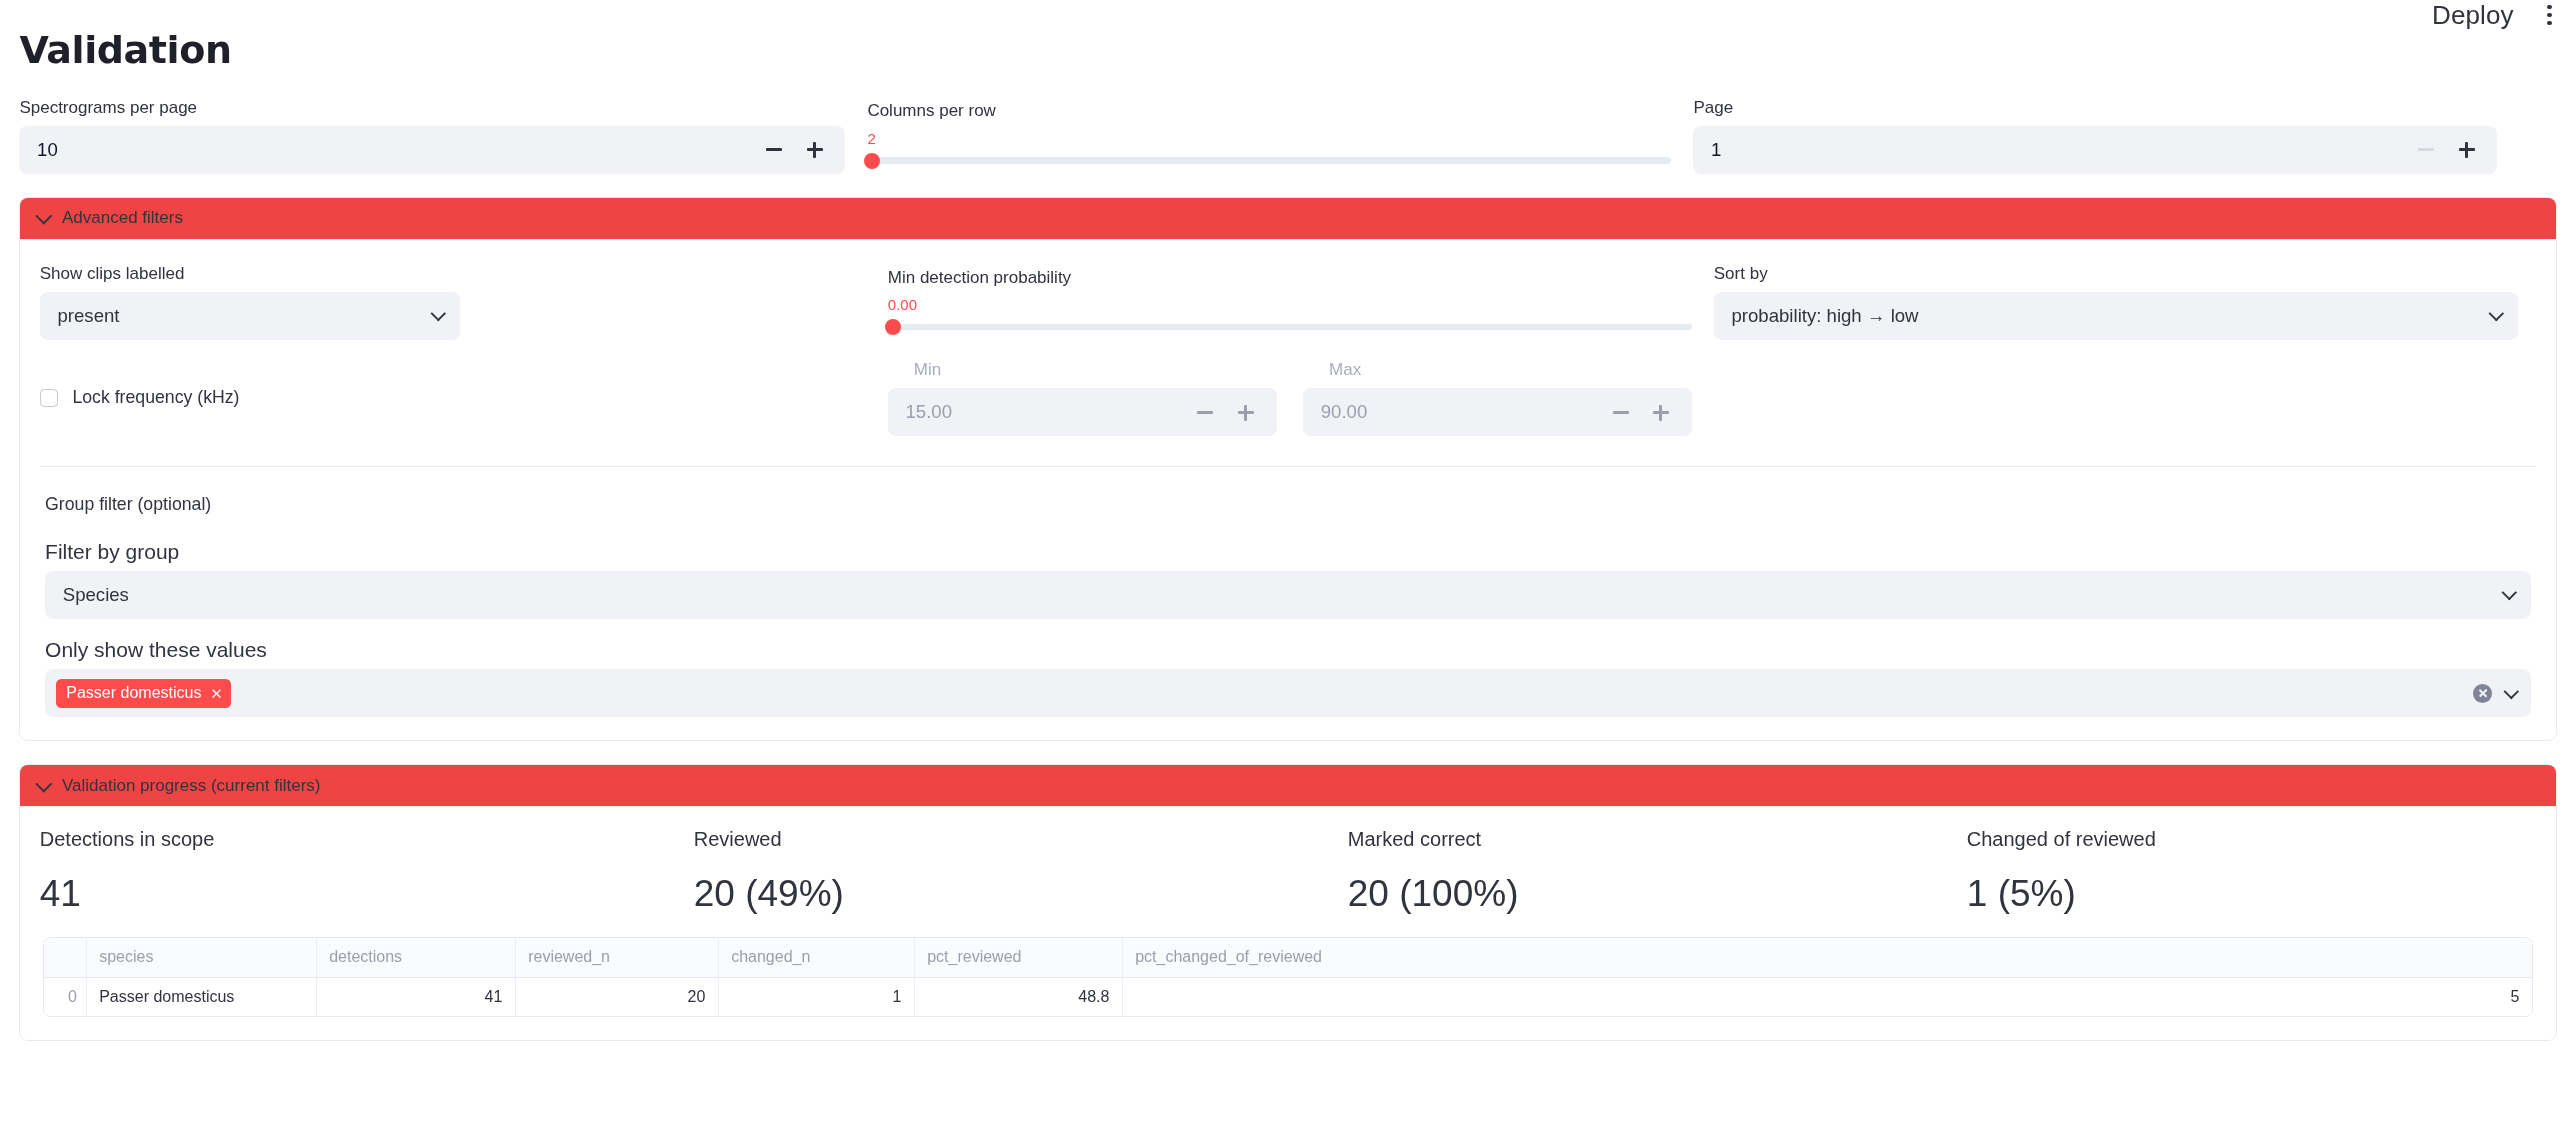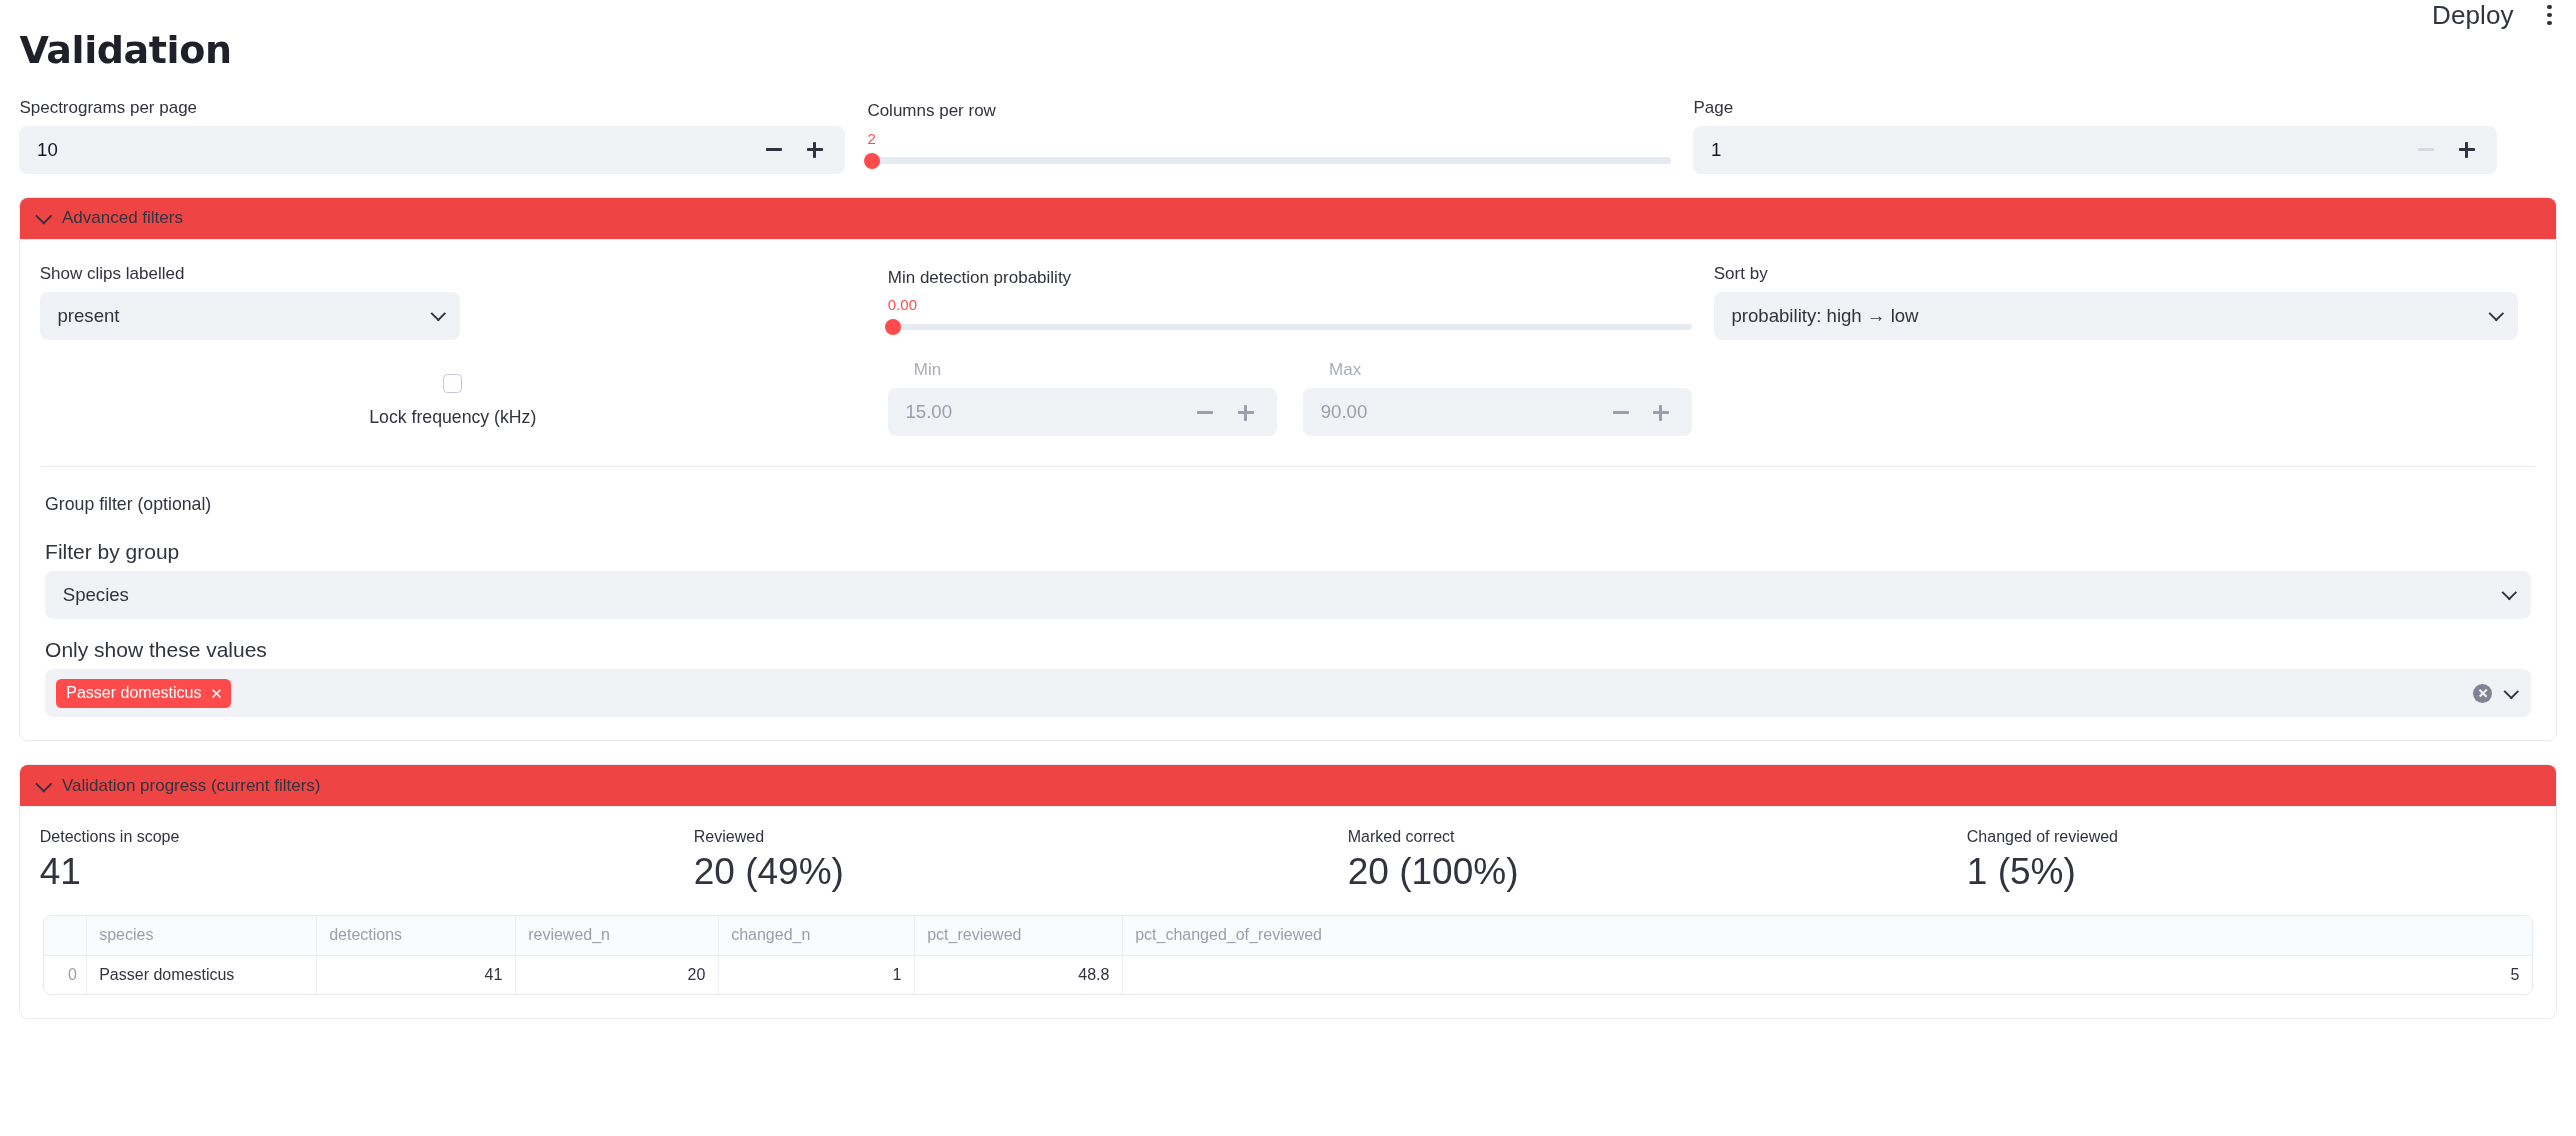--- a/index.html
+++ b/index.html
@@ -98,21 +98,21 @@
     height: 48px; background: #f0f2f6; border-radius: 8px;
     display: flex; align-items: center; padding: 0 16px 0 17.7px; cursor: pointer;
   }
   .select .sel-val { flex: 1; font-size: 18.6px; color: #31333f; }
   .sel-chev {
     width: 10.6px; height: 10.6px; border-right: 2.3px solid #31333f; border-bottom: 2.3px solid #31333f;
     transform: rotate(45deg); margin-top: -4.4px; flex: 0 0 auto;
   }
 
   
-  .check-row { display: flex; align-items: center; gap: 14px; height: 48px; flex-direction: column; }
+  .check-row { display: flex; align-items: center; gap: 14px; height: 48px; }
   .checkbox {
     width: 18.6px; height: 18.6px; border: 1.4px solid #c3c8d2; border-radius: 4.4px;
     background: #fff; cursor: pointer; flex: 0 0 auto;
   }
   .check-label { font-size: 17.7px; color: #31333f; }
 
   .minmax-row { display: flex; align-items: flex-start; }
 
   .divider { height: 0.9px; background: #e6e9ef; margin: 30px 0 26.5px 0; }
 
@@ -141,21 +141,21 @@
     content: ""; position: absolute; left: 50%; top: 50%; width: 9.7px; height: 1.6px;
     background: #f0f2f6; transform-origin: center;
   }
   .clear-circle::before { transform: translate(-50%,-50%) rotate(45deg); }
   .clear-circle::after  { transform: translate(-50%,-50%) rotate(-45deg); }
 
   
   .metrics { display: flex; margin-bottom: 23px; }
   .metric { flex: 0 0 auto; }
   .m1 { width: 654px; } .m2 { width: 654px; } .m3 { width: 619px; } .m4 { width: 619px; }
-  .metric .m-label { font-size: 16px; color: #31333f; margin-bottom: 7px; }
+  .metric .m-label { font-size: 20px; color: #31333f; margin-bottom: 24px; }
   .metric .m-value { font-size: 37px; color: #31333f; line-height: 1.05; font-weight: 400; }
 
   
   .table-wrap {
     border: 0.9px solid #e6e9ef; border-radius: 8px; overflow: hidden; margin: 0 3.5px;
   }
   table { border-collapse: collapse; width: 100%; table-layout: fixed; }
   thead th {
     background: #fafbfc; color: #9a9fab; font-weight: 400; font-size: 16px;
     text-align: left; padding: 8.8px 12.4px; height: 39px;

